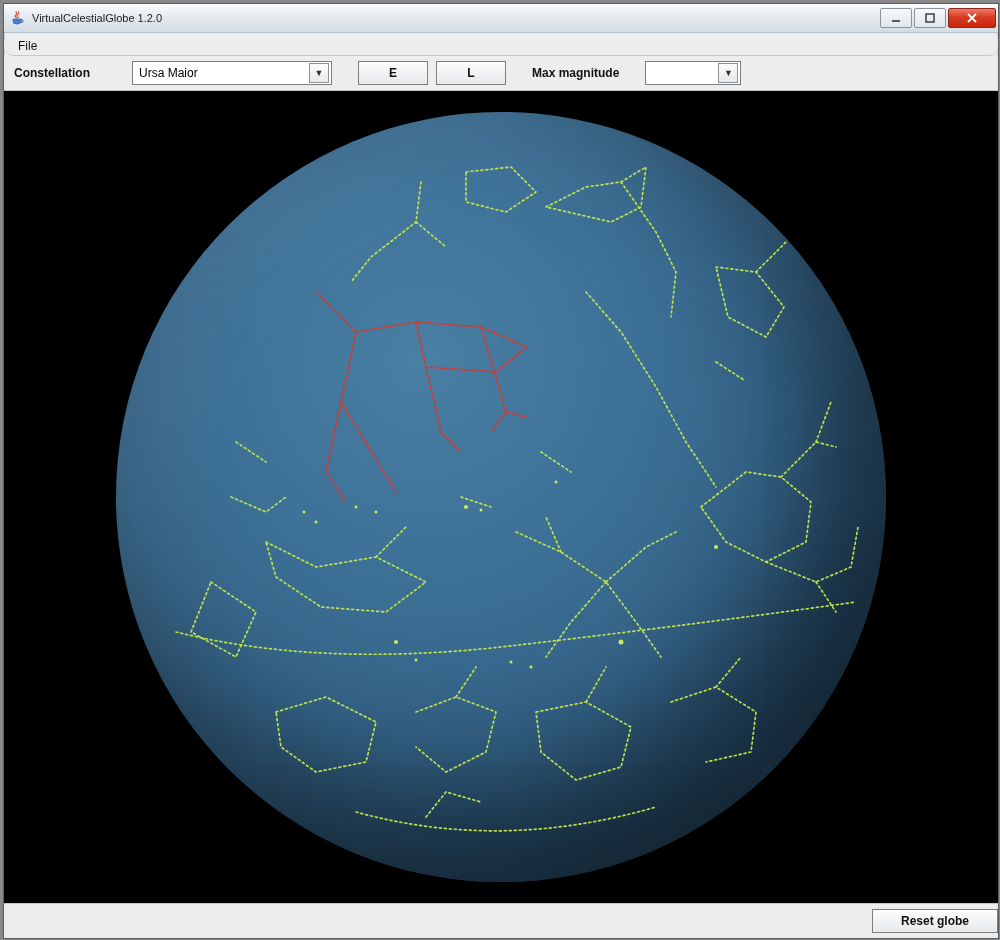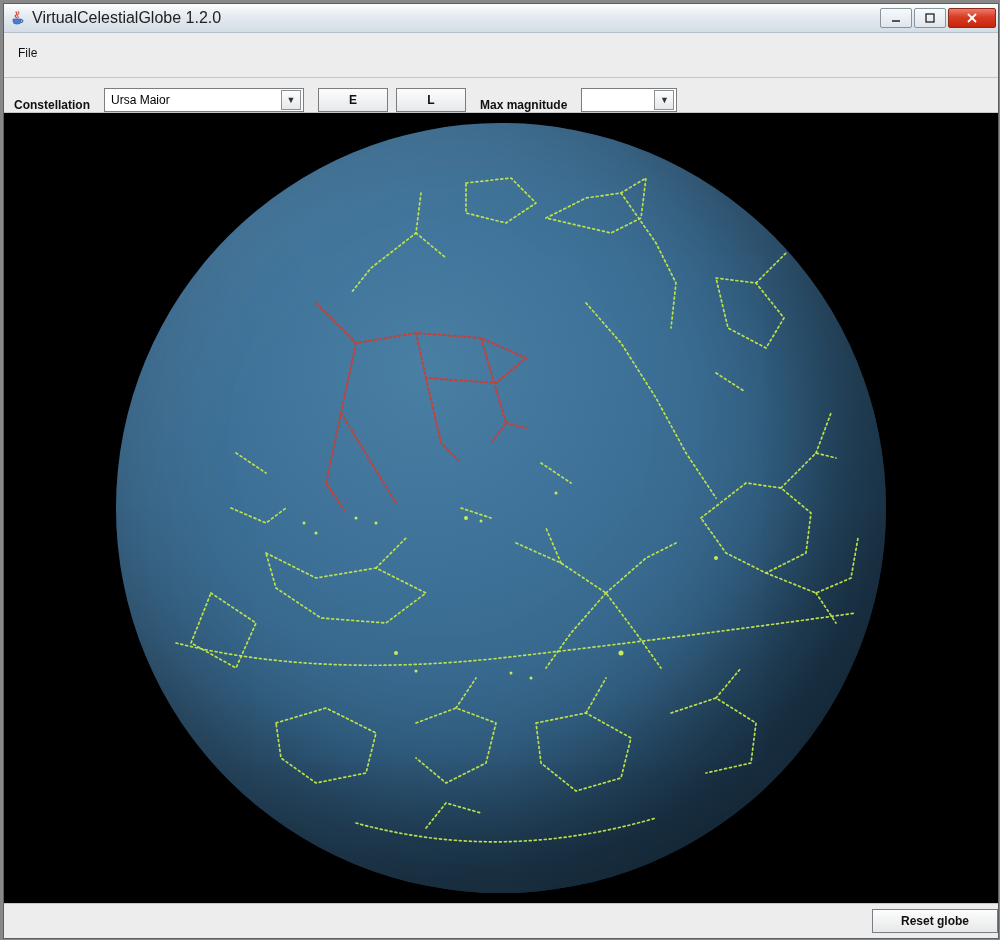--- a/index.html
+++ b/index.html
@@ -37,21 +37,21 @@
     padding: 0 2px 0 6px;
   }
   .titlebar .java-icon {
     width: 16px; height: 16px;
     margin-right: 6px;
     display: flex; align-items:center; justify-content:center;
   }
   .titlebar .title {
     flex: 1;
     color: #222;
-    font-size: 16px;
+    font-size: 11px;
   }
   .win-buttons {
     display: flex;
     gap: 2px;
   }
   .win-btn {
     width: 30px; height: 18px;
     border: 1px solid #8a949c;
     border-radius: 2px;
     background: linear-gradient(#f7fafc, #dfe6ec);
@@ -65,38 +65,39 @@
     border-color: #8a2a18;
     color: #fff;
   }
 
   
   .menubar {
     height: 22px;
     background: #ededed;
     border-bottom: 1px solid #c4c8cc;
     display: flex;
-    align-items: flex-start;
-    padding: 11px 6px;
+    align-items: flex-end;
+    padding: 0 6px;
+    border-radius: 9px;
   }
   .menu-item {
     padding: 2px 8px;
     color: #111;
     font-size: 12px;
   }
 
   
   .toolbar {
     height: 34px;
     background: #ededed;
     border-bottom: 1px solid #c4c8cc;
     display: flex;
-    align-items: flex-end;
+    align-items: center;
     padding: 0 10px;
-    gap: 14px;
+    gap: 26px;
   }
   .toolbar label {
     font-weight: bold;
     color: #111;
   }
   .swing-combo {
     height: 22px;
     border: 1px solid #7a7e82;
     background: #fff;
     display: flex;
@@ -105,21 +106,21 @@
     padding: 0 2px 0 6px;
     font-size: 12px;
   }
   .swing-combo .arrow {
     width: 18px; height: 18px;
     border: 1px solid #8d9195;
     background: linear-gradient(#fdfdfd,#e6e8ea);
     display:flex;align-items:center;justify-content:center;
     font-size: 9px; color:#333;
   }
-  .constellation-combo { width: 190px; }
+  .constellation-combo { width: 190px; margin-left: 16px; }
   .mag-combo { width: 86px; }
 
   .swing-btn {
     height: 22px;
     min-width: 44px;
     padding: 0 12px;
     border: 1px solid #7a7e82;
     background: linear-gradient(#fdfdfd,#e6e8ea);
     font-size: 12px;
     font-weight: bold;

